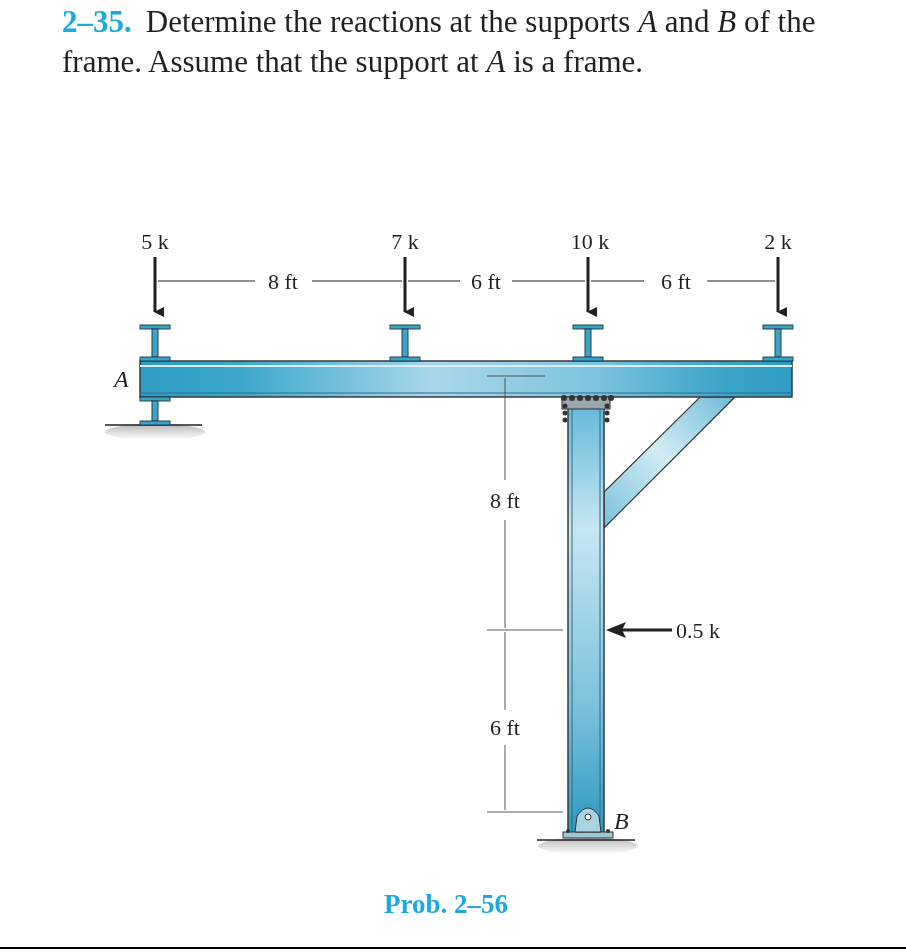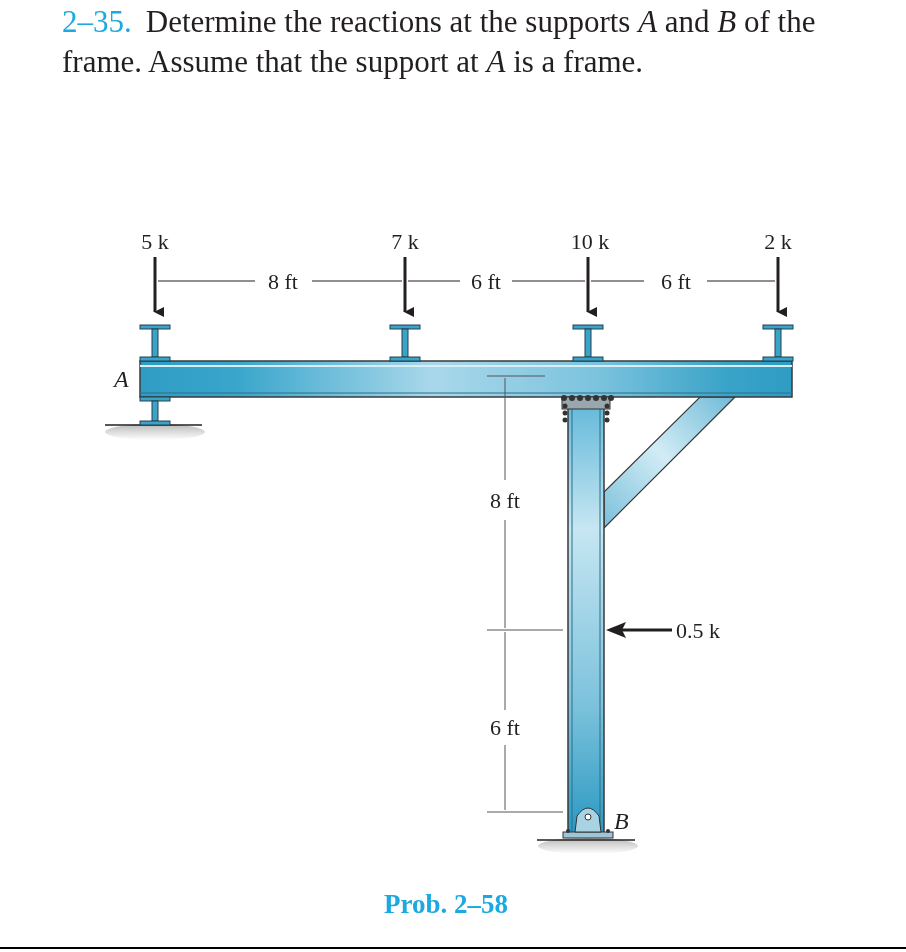--- a/index.html
+++ b/index.html
@@ -2,21 +2,21 @@
 <html><head>
 <meta charset="utf-8">
 <style>
   html, body { margin: 0; padding: 0; background: #ffffff; }
   body { width: 906px; height: 952px; position: relative; overflow: hidden; font-family: "Liberation Serif", serif; }
   .problem {
     position: absolute; left: 62px; top: 2px; width: 800px;
     font-size: 31px; line-height: 40px; color: #231f20;
     font-family: "Liberation Serif", serif;
   }
-  .problem .num { color: #1ba9e1; font-weight: normal; margin-right: 14px; }
+  .problem .num { color: #1ba9e1; font-weight: bold; margin-right: 14px; }
   .problem i { font-style: italic; }
   svg.fig { position: absolute; left: 0; top: 0; }
   .caption {
     position: absolute; left: 384px; top: 889px;
     font-size: 27px; font-weight: bold; color: #1ba9e1;
     font-family: "Liberation Serif", serif;
   }
   .rule { position: absolute; left: 0; top: 947px; width: 906px; height: 2px; background: #000; }
   .lbl { font-family: "Liberation Serif", serif; fill: #231f20; }
 </style>
@@ -170,14 +170,14 @@
   <g>
     <line x1="672" y1="630" x2="622" y2="630" stroke="#231f20" stroke-width="3"></line>
     <path d="M606,630 L626,622 L622,630 L626,638 Z" fill="#231f20"></path>
   </g>
   <text class="lbl" x="676" y="638" font-size="22">0.5 k</text>
 
   <text class="lbl" x="114" y="387" font-size="24" font-style="italic">A</text>
   <text class="lbl" x="614" y="829" font-size="24" font-style="italic">B</text>
 </svg>
 
-<div class="caption">Prob. 2–58</div>
+<div class="caption">Prob. 2–56</div>
 <div class="rule"></div>
 
 </body></html>

